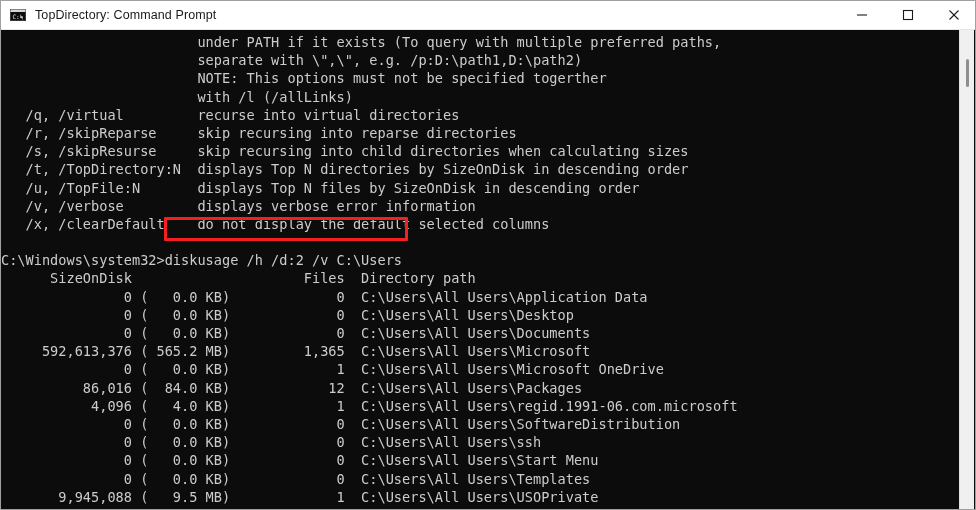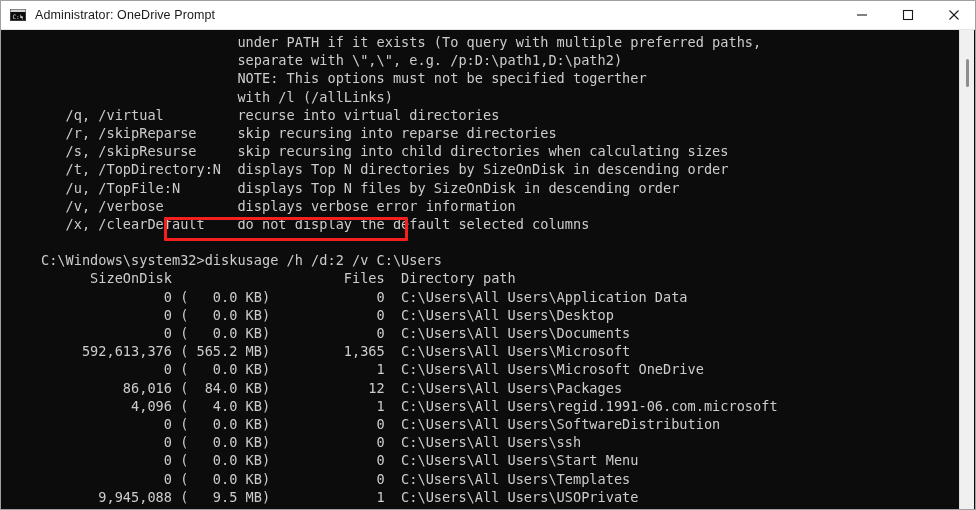--- a/index.html
+++ b/index.html
@@ -84,21 +84,20 @@
     font-family: "DejaVu Sans Mono", monospace;
     font-size: 13.6px;
     line-height: 18.2px;
     color: #cccccc;
     white-space: pre;
     letter-spacing: 0px;
   }
   .cline {
     height: 18.2px;
     white-space: pre;
-    margin-left: 40px;
   }
 
   
   #red-box {
     position: absolute;
     left: 163px;
     top: 216px;
     width: 244px;
     height: 24px;
     border: 3px solid #f42020;
@@ -135,21 +134,21 @@
 
   <div id="titlebar">
     <div class="app-icon">
       <svg width="16" height="16" viewBox="0 0 16 16">
         <rect x="0.5" y="2.5" width="15" height="11" fill="#0c0c0c" stroke="#3a3a3a" stroke-width="1"></rect>
         <rect x="0.5" y="2.5" width="15" height="2.5" fill="#d4d4d4"></rect>
         <text x="2.5" y="11.5" font-family="DejaVu Sans Mono, monospace" font-size="6" fill="#e8e8e8">C:\</text>
         <rect x="10" y="9.5" width="3" height="1.2" fill="#e8e8e8"></rect>
       </svg>
     </div>
-    <span class="title-text">Administrator: OneDrive Prompt</span>
+    <span class="title-text">TopDirectory: Command Prompt</span>
     <div class="spacer"></div>
 
     <div class="winbtn">
       <svg width="12" height="12" viewBox="0 0 12 12">
         <line x1="1" y1="6" x2="11" y2="6" stroke="#1a1a1a" stroke-width="1.1"></line>
       </svg>
     </div>
     <div class="winbtn">
       <svg width="12" height="12" viewBox="0 0 12 12">
         <rect x="1.5" y="1.5" width="9" height="9" fill="none" stroke="#1a1a1a" stroke-width="1.1"></rect>

